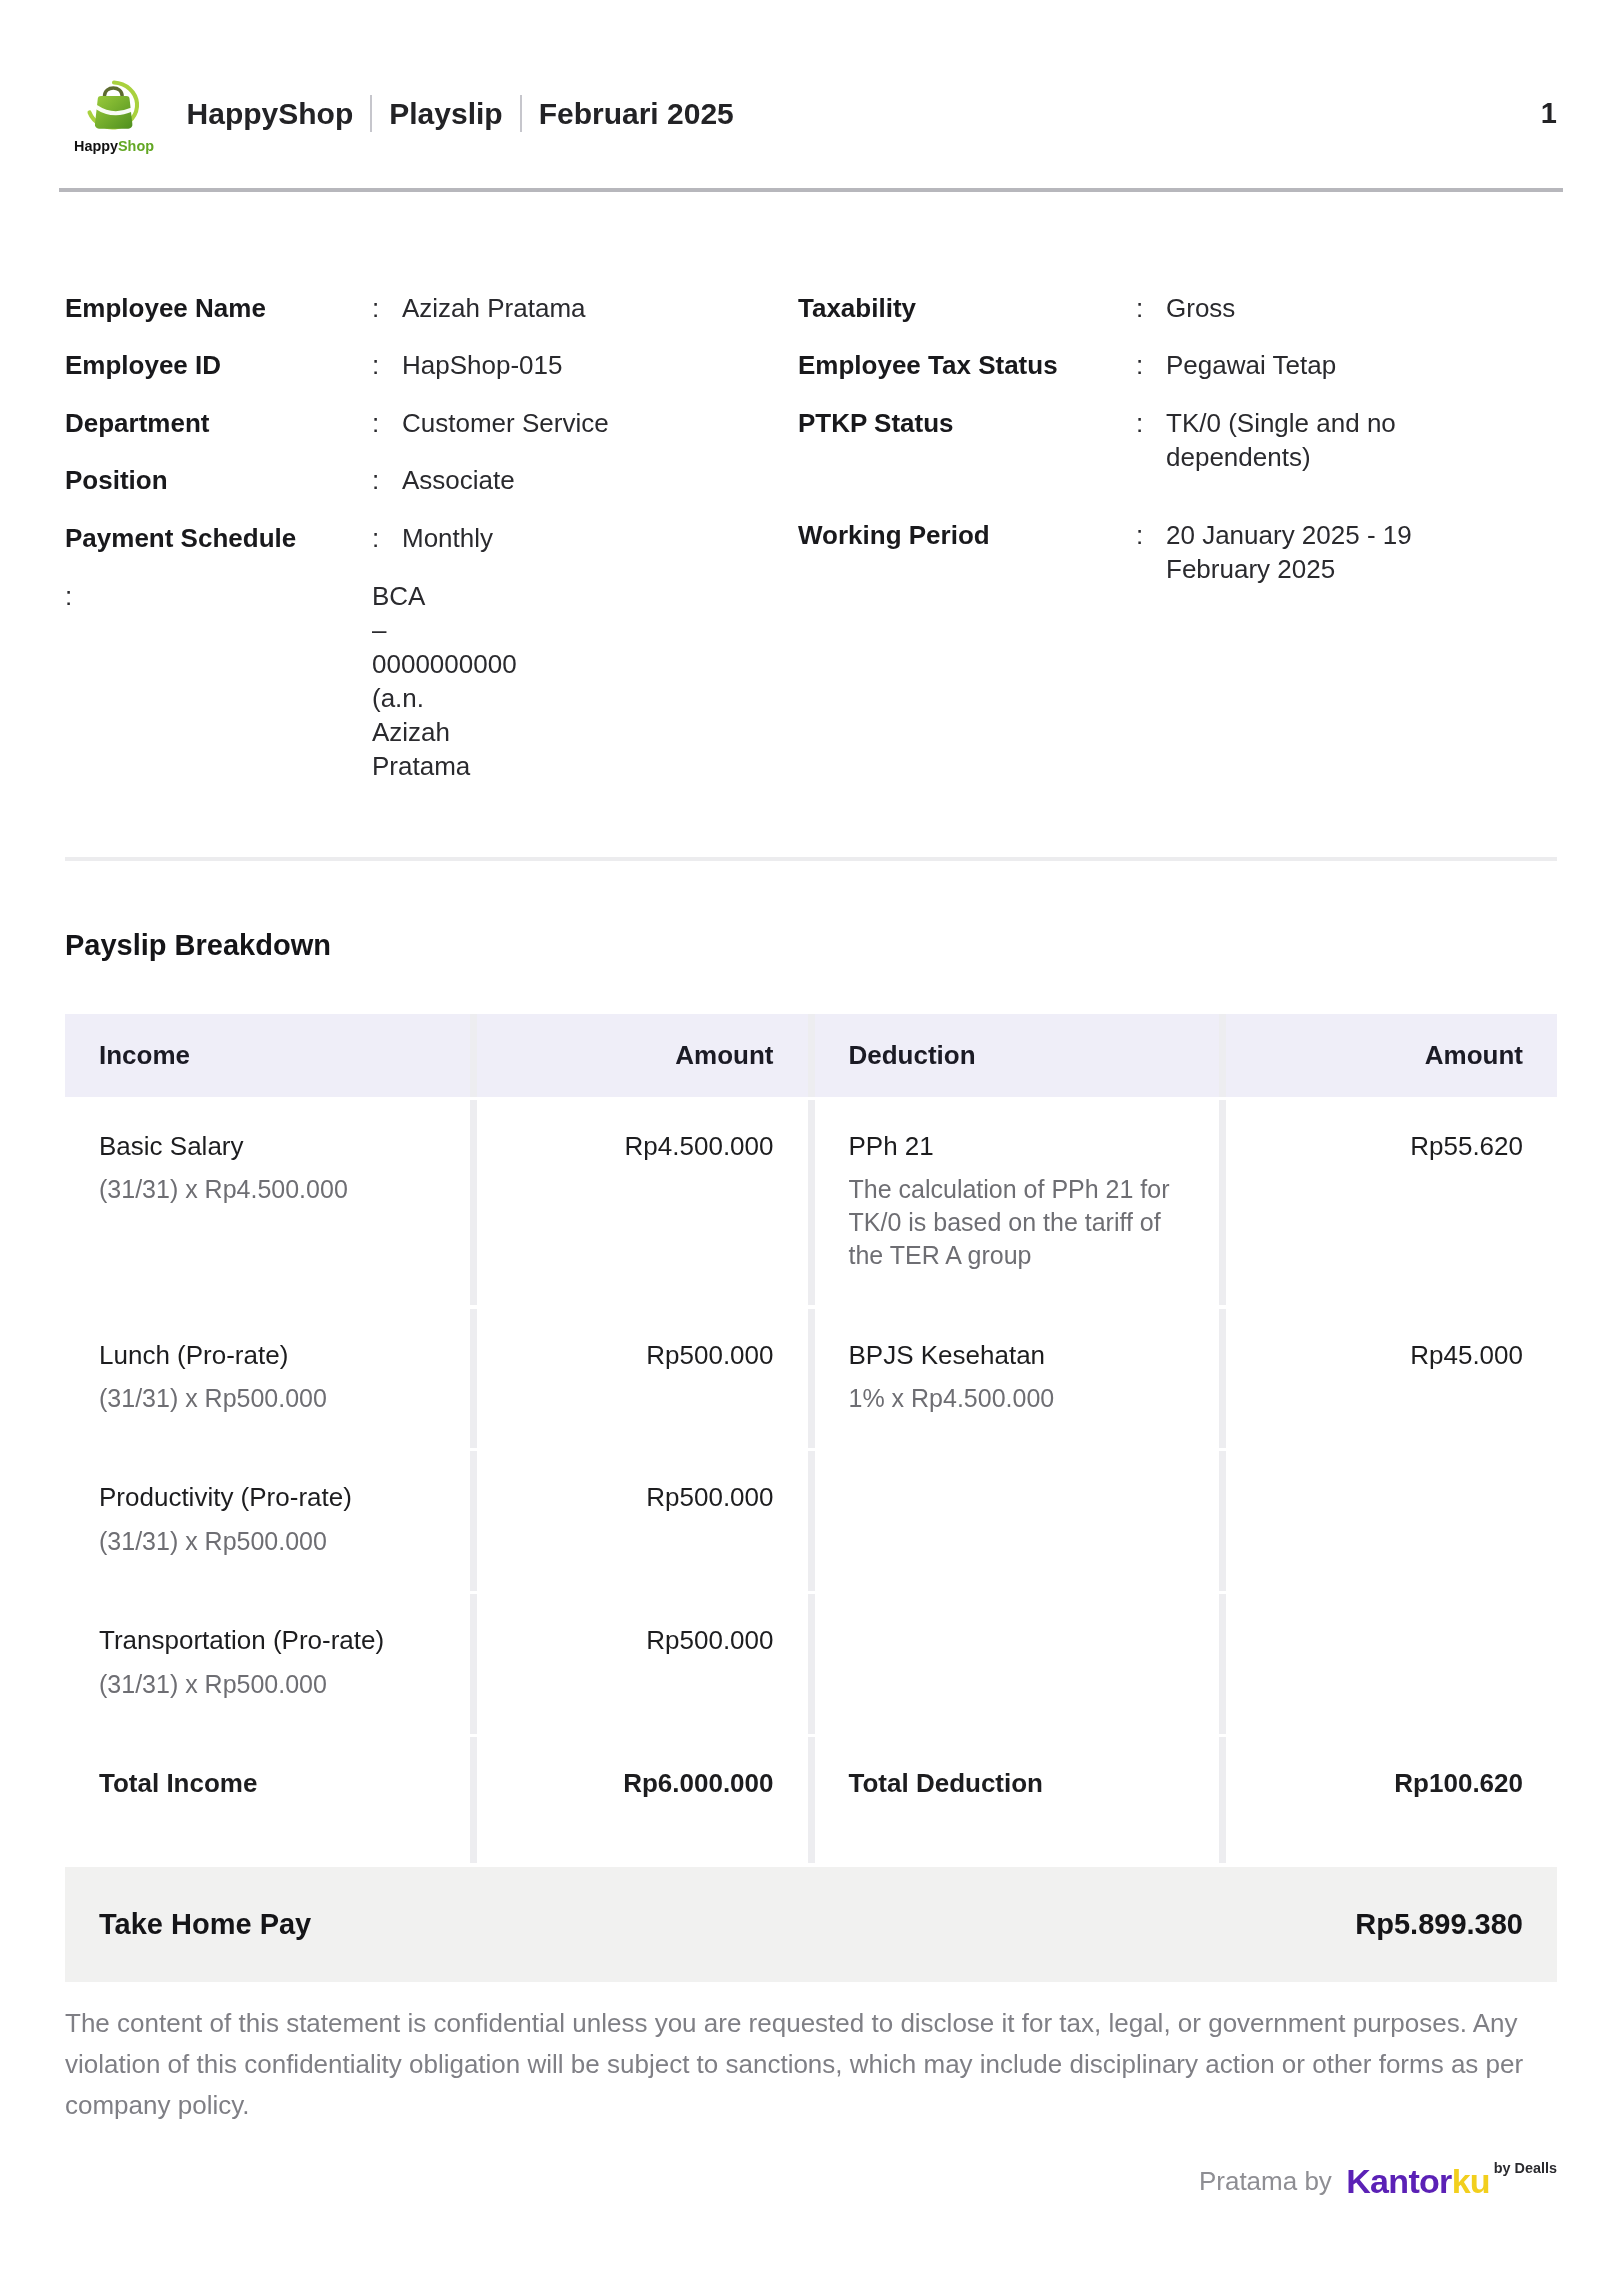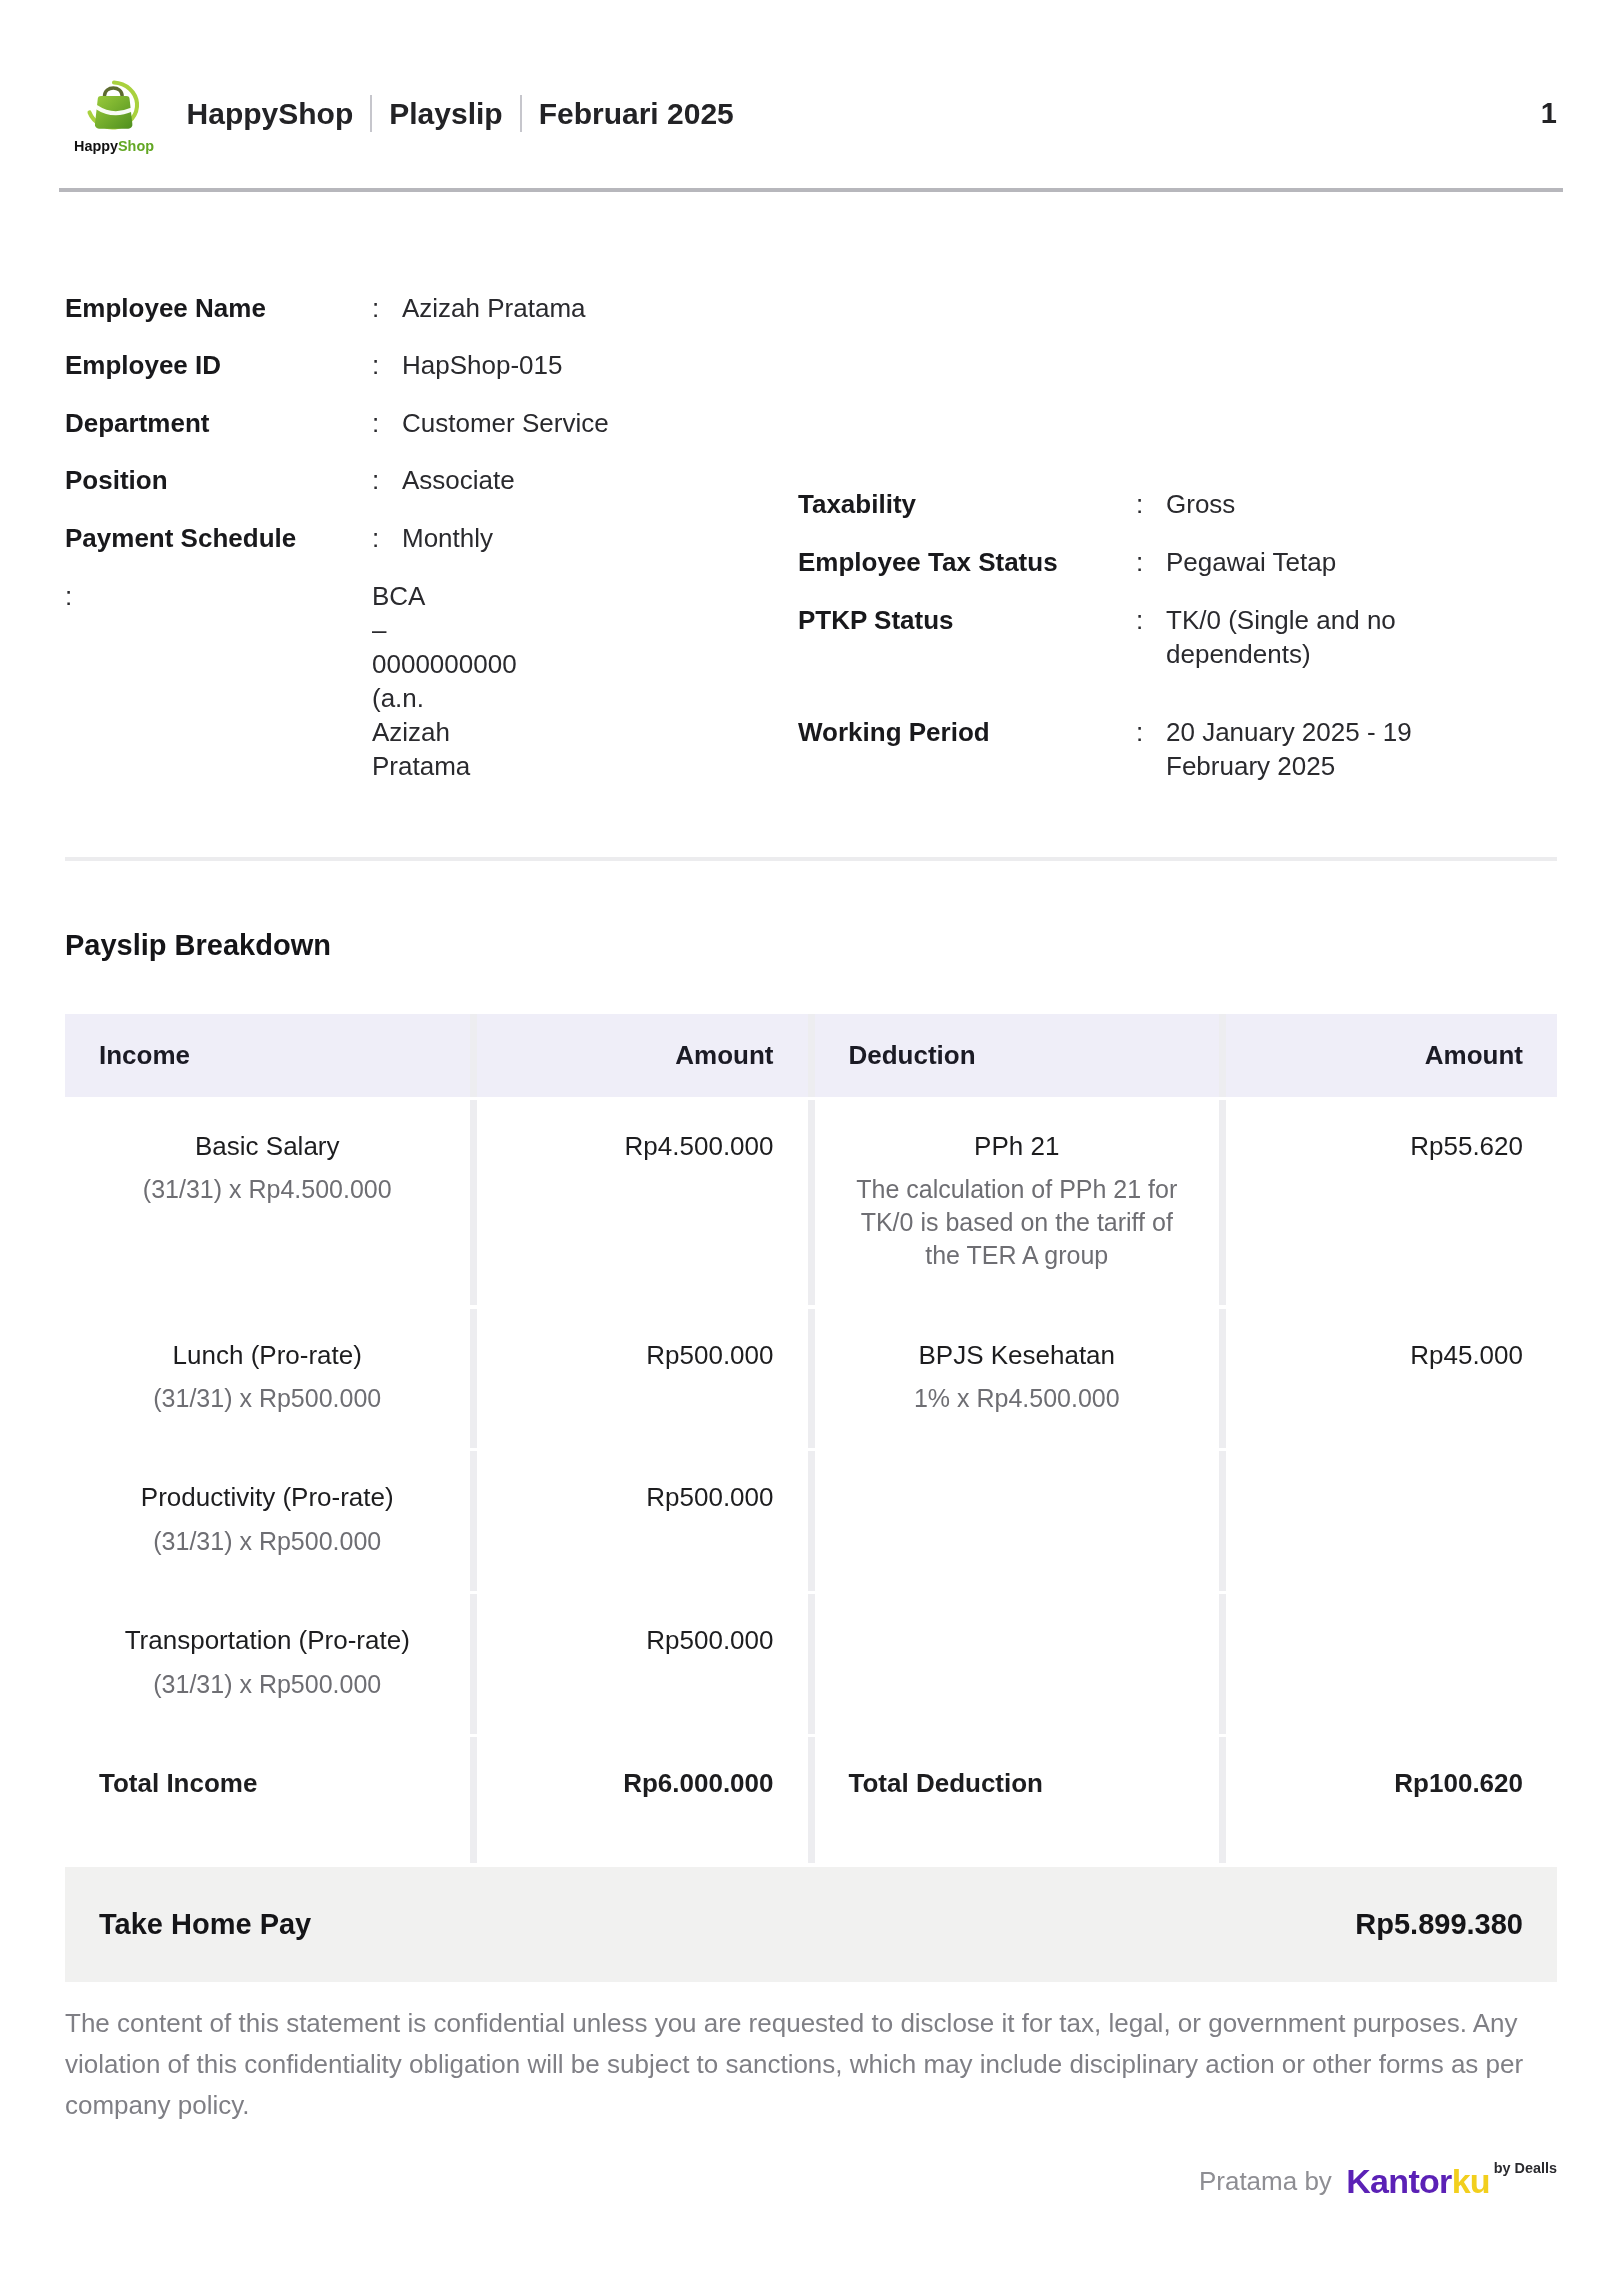--- a/index.html
+++ b/index.html
@@ -27,21 +27,21 @@
   .logo-caption .cap-shop { color:#63a724; }
   .brand-line { display:flex; align-items:center; margin-left:23.6px; }
   .brand-line .seg { font-size:30px; font-weight:bold; color:#232326; white-space:nowrap; }
   .brand-line .sep { width:2px; height:37px; background:#c6c6cc; margin:0 17px; }
   .page-num { margin-left:auto; font-size:29px; font-weight:bold; color:#232326; }
 
   .divider-strong { margin:34px 59px 0; height:3.3px; background:#b7b7bc; }
   .divider-light  { margin:51px 65px 0; height:3.3px; background:#ececee; }
 
   
-  .info { margin-top:99px; display:flex;align-items:flex-end; }
+  .info { margin-top:99px; display:flex; }
   .info-col-left  { width:733px; flex:none; }
   .info-col-right { flex:1; }
   .info-row { display:grid; margin-bottom:23.6px; }
   .info-col-left  .info-row { grid-template-columns:307px 30px 1fr; }
   .info-col-right .info-row { grid-template-columns:338px 30px 1fr; }
   .info-row .lbl { font-size:26px; font-weight:bold; color:#19191c; line-height:34px; }
   .info-row .col { font-size:26px; color:#2a2a2e; line-height:34px; }
   .info-row .val { font-size:26px; color:#2a2a2e; line-height:34px; }
   .info-col-left  .val { max-width:330px; }
   .info-col-right .val { max-width:291px; }
@@ -52,21 +52,21 @@
 
   .pay-table { margin-top:52px; }
   .t-row {
     display:grid;
     grid-template-columns:27.5fr 22.5fr 27.5fr 22.5fr;
     column-gap:7px;
     background:#ededf0;
   }
   .t-row + .t-row { margin-top:3.3px; }
   .t-head .cell { background:#efeef8; padding:26px 34px; font-size:26px; font-weight:bold; color:#1b1b25; }
-  .t-body .cell { background:#ffffff; padding:30px 34px 33px;text-align:center; }
+  .t-body .cell { background:#ffffff; padding:30px 34px 33px; }
   .cell.num { text-align:right; }
   .item-name { font-size:26px; color:#1d1d1f; line-height:33px; }
   .item-sub  { font-size:25px; color:#6e6e73; line-height:33px; margin-top:10.5px; max-width:347px; }
   .amount    { font-size:26px; color:#1d1d1f; line-height:33px; }
   .t-total .cell { background:#ffffff; padding:30px 34px 63px; }
   .t-total .item-name, .t-total .amount { font-weight:bold; }
 
   .thp-row {
     margin-top:3.9px;
     background:#f1f1f0;

